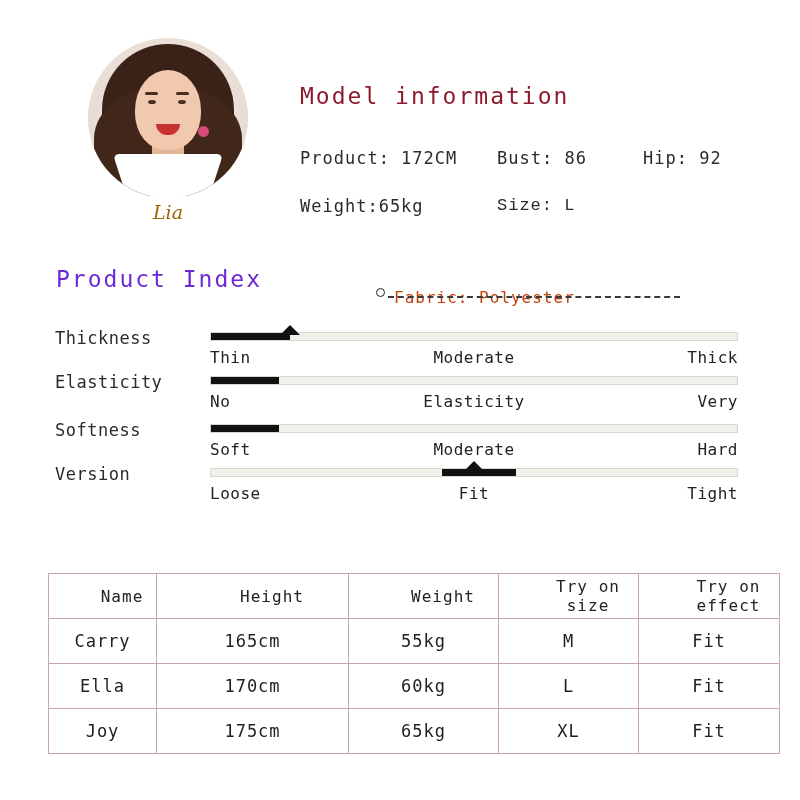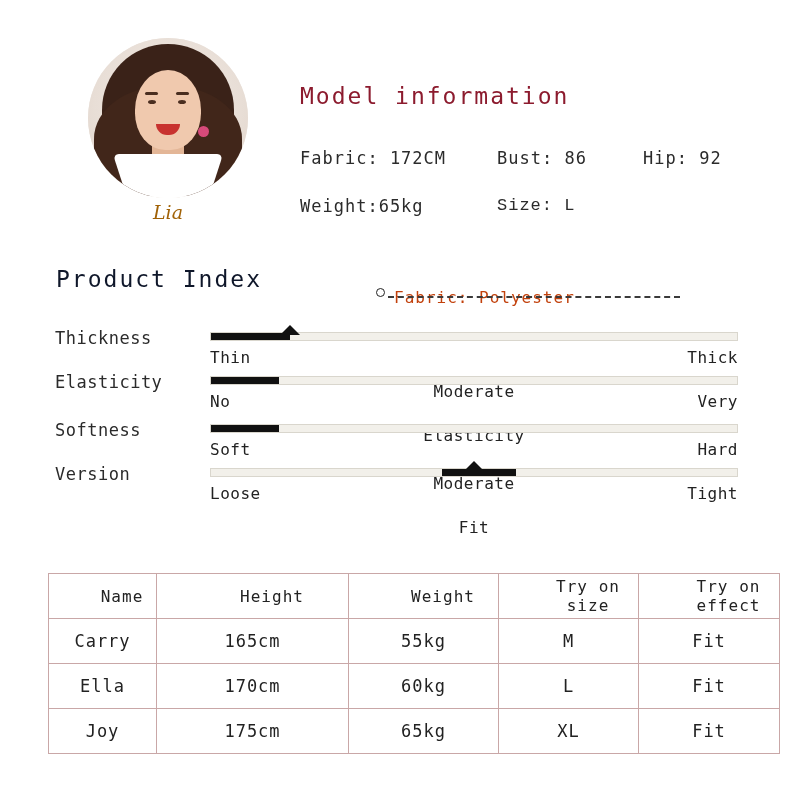--- a/index.html
+++ b/index.html
@@ -139,21 +139,21 @@
   .mi-r1b { left: 497px; top: 130px; }
   .mi-r1c { left: 643px; top: 130px; }
   .mi-r2 { left: 300px; top: 178px; }
   .mi-r2b { left: 497px; top: 178px; font-family: Liberation Mono, monospace; }
 
   
   .pi-title {
     position: absolute;
     left: 56px; top: 266px;
     font-size: 23px;
-    color: #0f172a;
+    color: #6d28d9;
     letter-spacing: 2px;
   }
   .fabric-line {
     position: absolute;
     left: 376px; top: 274px;
     width: 310px;
     height: 34px;
   }
   .fabric-dot {
     position: absolute;
@@ -216,21 +216,21 @@
   }
   .tick {
     position: absolute;
     top: 20px;
     font-size: 16px;
     color: #222;
     letter-spacing: 0.5px;
     white-space: nowrap;
   }
   .tick.start { left: 210px; }
-  .tick.mid   { left: 474px; transform: translateX(-50%); margin-top: 34px; }
+  .tick.mid   { left: 474px; transform: translateX(-50%); }
   .tick.end   { left: 738px; transform: translateX(-100%); }
 
   
   .tor-title {
     position: absolute;
     left: 0; top: 538px;
     width: 800px;
     text-align: center;
     font-size: 23px;
     color: #c0392b;
@@ -279,21 +279,21 @@
         <div class="av-brow r"></div>
         <div class="av-eye l"></div>
         <div class="av-eye r"></div>
         <div class="av-mouth"></div>
         <div class="av-earring"></div>
       </div>
       <div class="avatar-name">Lia</div>
     </div>
 
     <div class="mi-title">Model information</div>
-    <div class="mi-row mi-r1">Fabric: 172CM</div>
+    <div class="mi-row mi-r1">Product: 172CM</div>
     <div class="mi-row mi-r1b">Bust: 86</div>
     <div class="mi-row mi-r1c">Hip: 92</div>
     <div class="mi-row mi-r2">Weight:65kg</div>
     <div class="mi-row mi-r2b">Size: L</div>
   </div>
 
   <div>
     <div class="pi-title">Product Index</div>
 
     <div class="fabric-line">

